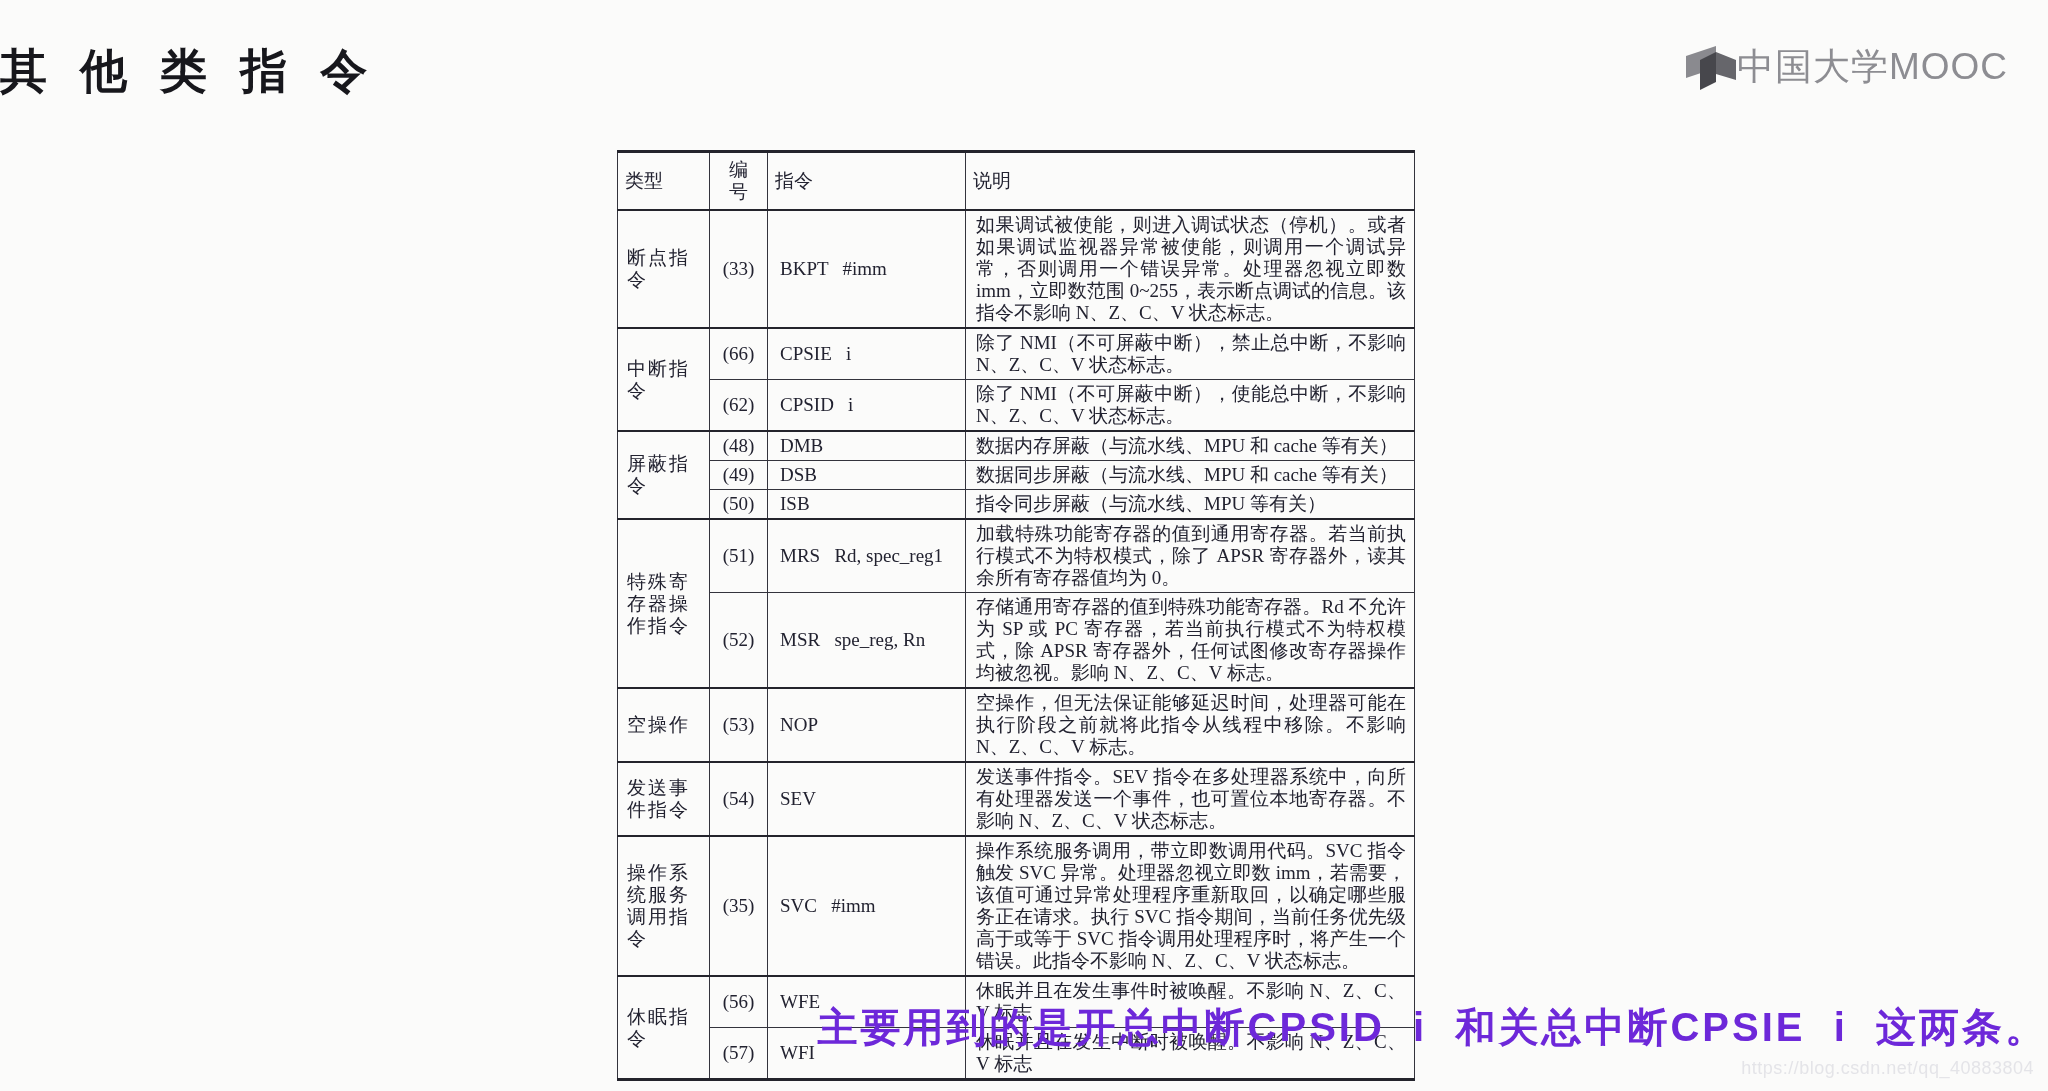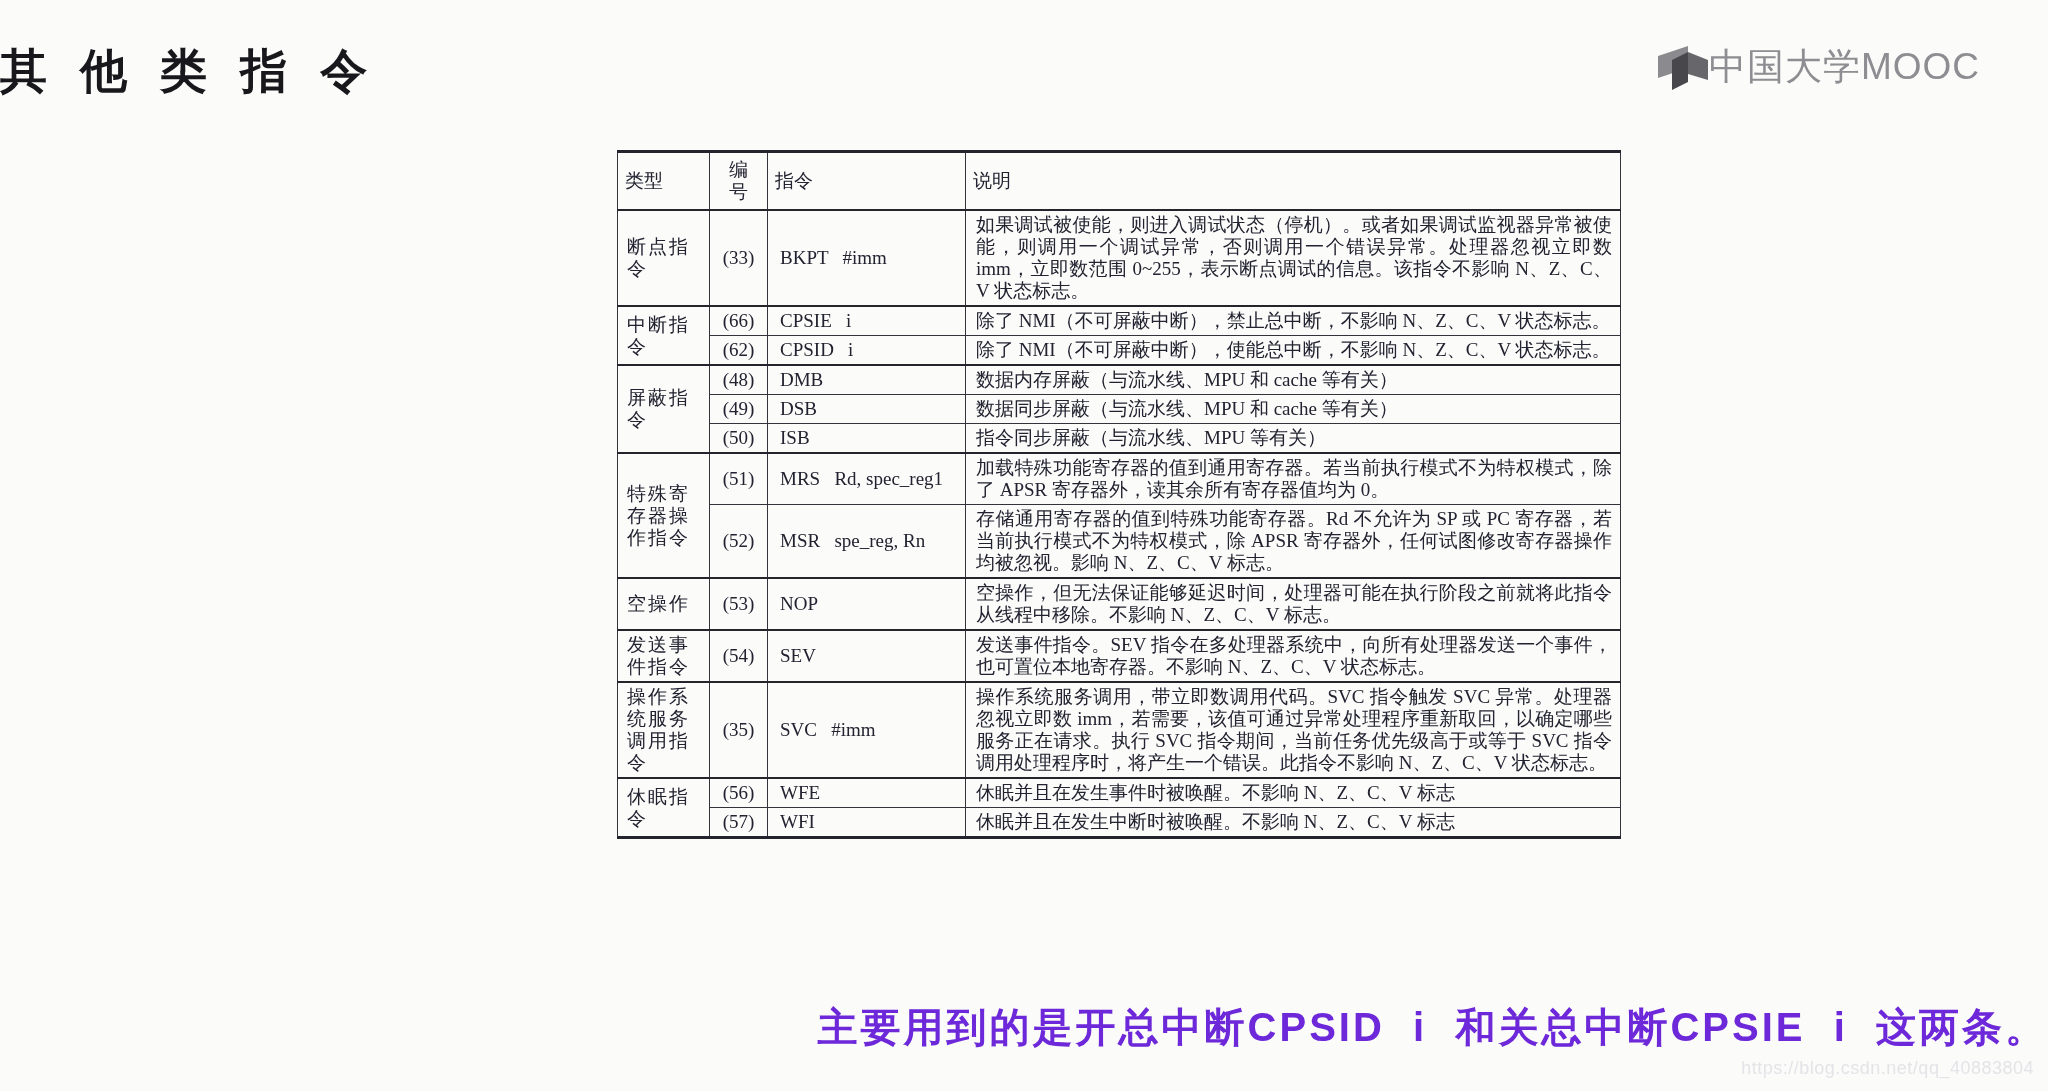--- a/index.html
+++ b/index.html
@@ -21,37 +21,37 @@
     font-weight: bold;
     font-size: 47px;
     letter-spacing: 10px;
     color: #17171c;
     white-space: pre-wrap;
   }
 
   
   .logo {
     position: absolute;
-    top: 42px; right: 68px;
+    top: 42px; right: 40px;
     display: flex;
     align-items: center;
   }
   .logo-icon { width: 52px; height: 46px; }
   .logo-text {
     font-family: "Liberation Sans", "DejaVu Sans", sans-serif;
     font-size: 37px;
     color: #8d8d92;
     letter-spacing: 1px;
   }
 
   
   .table-wrap {
     position: absolute;
     left: 617px; top: 150px;
-    width: 1004px;
+    width: 798px;
   }
   table {
     width: 100%;
     border-collapse: collapse;
     font-size: 19px;
     line-height: 22px;
     color: #222230;
     border-top: 3px solid #24242c;
     border-bottom: 3px solid #24242c;
   }

